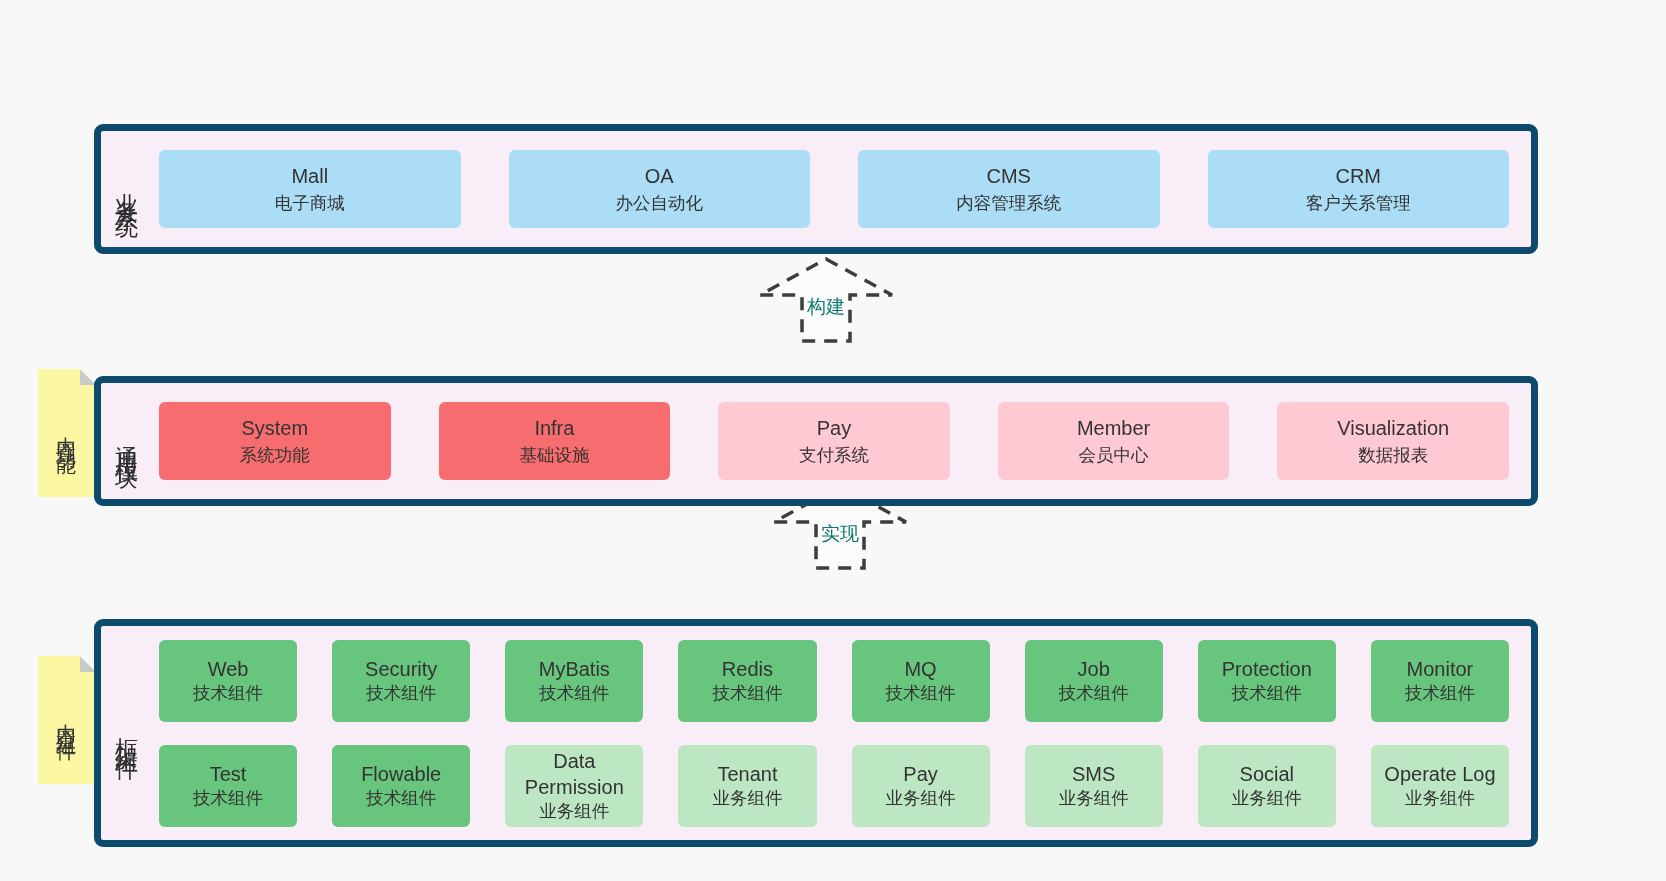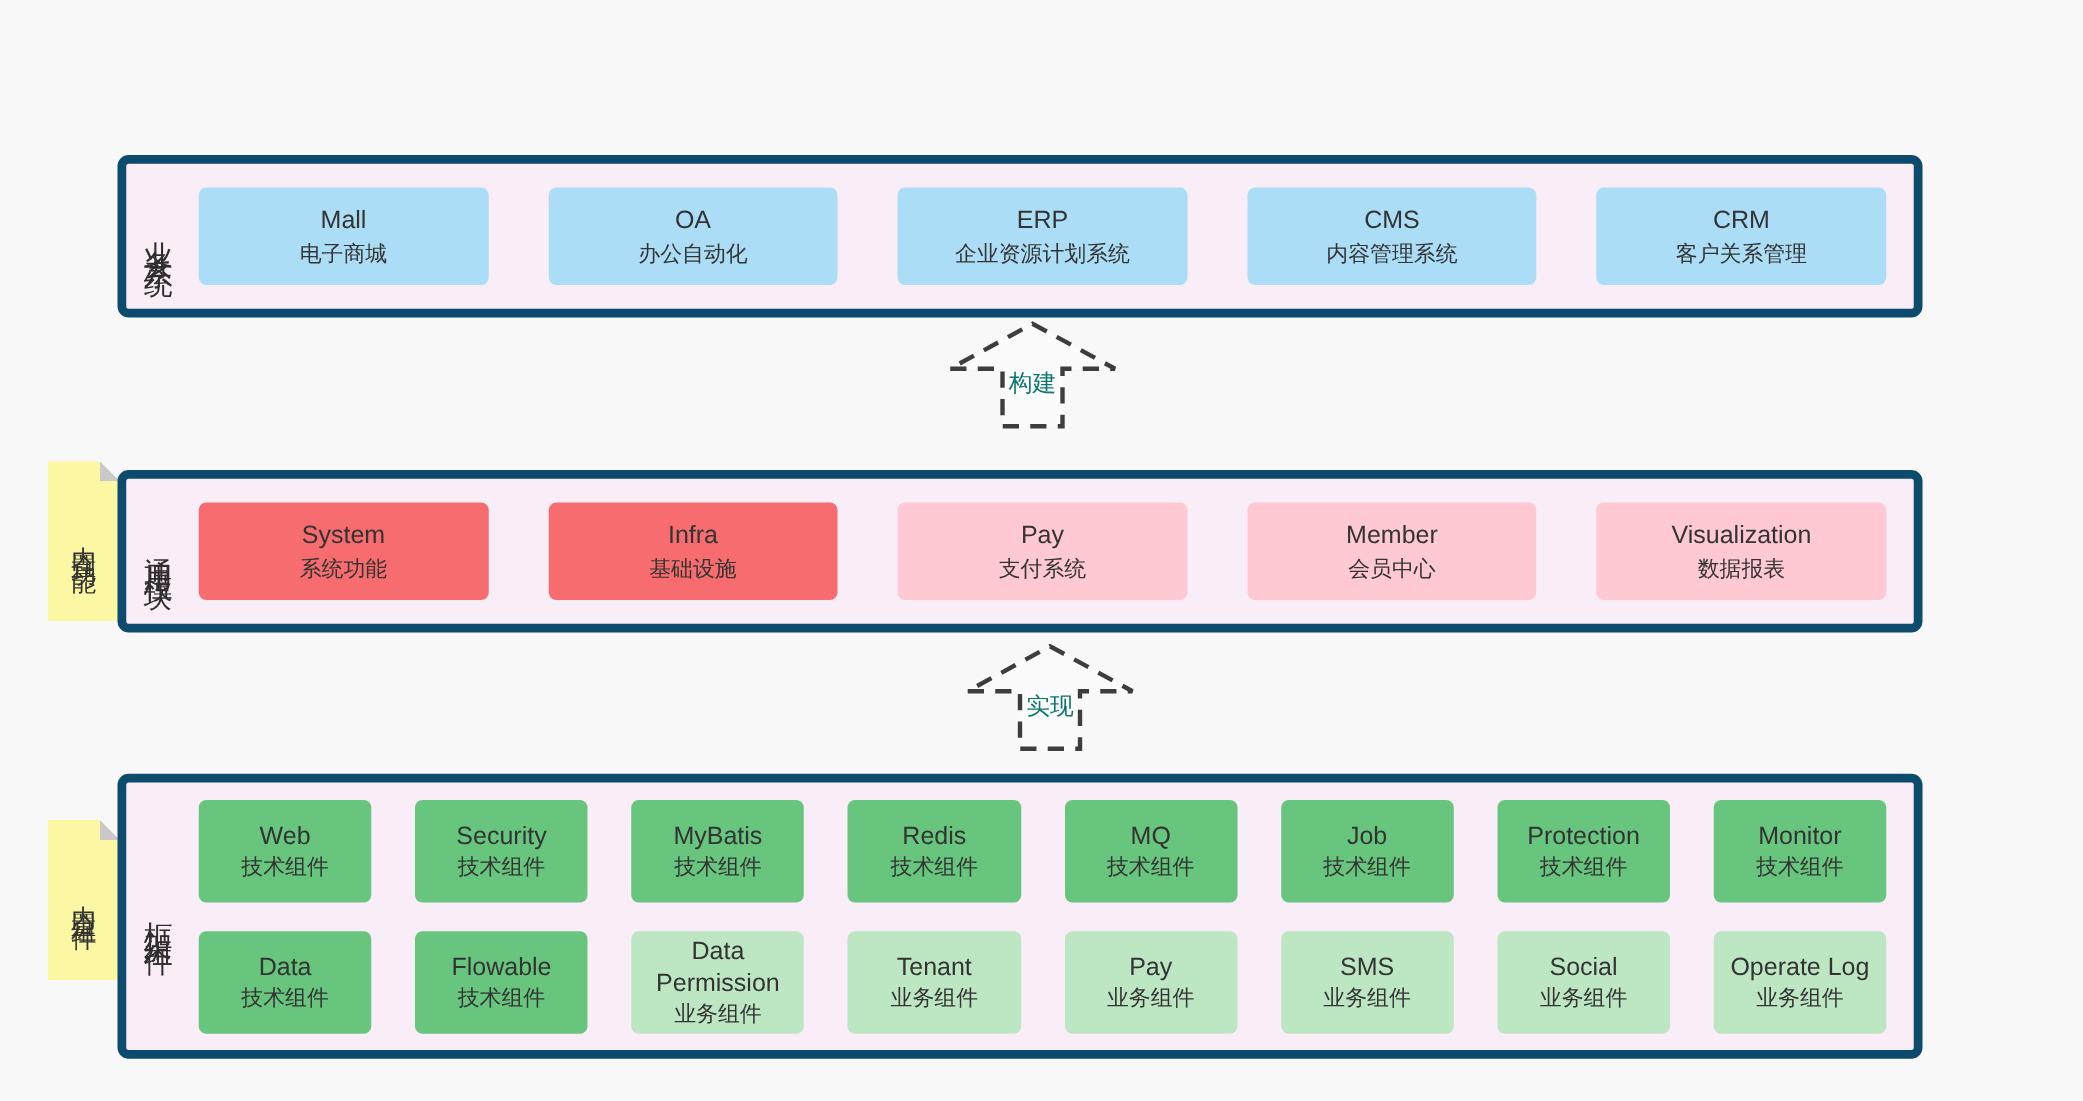--- a/index.html
+++ b/index.html
@@ -49,21 +49,21 @@
   }
   .sticky-1 { left:38px; top:369px; height:128px; }
   .sticky-2 { left:38px; top:656px; height:128px; }
   .sticky svg.fold { position:absolute; top:0; right:0; display:block; }
   .sticky-text {
     writing-mode:vertical-rl; text-orientation:upright;
     font-size:20px; letter-spacing:6px; color:#333; white-space:nowrap;
   }
   .arrow { position:absolute; width:140px; height:88px; z-index:1; }
   .arrow-1 { left:756px; top:256px; }
-  .arrow-2 { left:770px; top:514px; }
+  .arrow-2 { left:770px; top:483px; }
   .arrow svg { display:block; width:100%; height:100%; }
   .arrow-shape { fill:#fbfbfb; stroke:#3d3d3d; stroke-width:3.5; stroke-dasharray:13 9; }
   .arrow-label {
     position:absolute; left:50%; top:38px; transform:translateX(-50%);
     font-size:19px; color:#0f766e; background:#fbfbfb; padding:0 2px; white-space:nowrap;
   }
 </style>
 </head>
 <body>
 
@@ -72,24 +72,20 @@
   <section class="panel panel-1">
     <div class="side-label">业务系统</div>
     <div class="box-row">
       <div class="box blue">
         <span class="name">Mall</span>
         <span class="sub">电子商城</span>
       </div>
       <div class="box blue">
         <span class="name">OA</span>
         <span class="sub">办公自动化</span>
-      </div>
-      <div class="box blue">
-        <span class="name">ERP</span>
-        <span class="sub">企业资源计划系统</span>
       </div>
       <div class="box blue">
         <span class="name">CMS</span>
         <span class="sub">内容管理系统</span>
       </div>
       <div class="box blue">
         <span class="name">CRM</span>
         <span class="sub">客户关系管理</span>
       </div>
     </div>
@@ -181,21 +177,21 @@
           <span class="name">Protection</span>
           <span class="sub">技术组件</span>
         </div>
         <div class="box green">
           <span class="name">Monitor</span>
           <span class="sub">技术组件</span>
         </div>
       </div>
       <div class="grid-row">
         <div class="box green">
-          <span class="name">Data</span>
+          <span class="name">Test</span>
           <span class="sub">技术组件</span>
         </div>
         <div class="box green">
           <span class="name">Flowable</span>
           <span class="sub">技术组件</span>
         </div>
         <div class="box light-green">
           <span class="name">Data Permission</span>
           <span class="sub">业务组件</span>
         </div>

